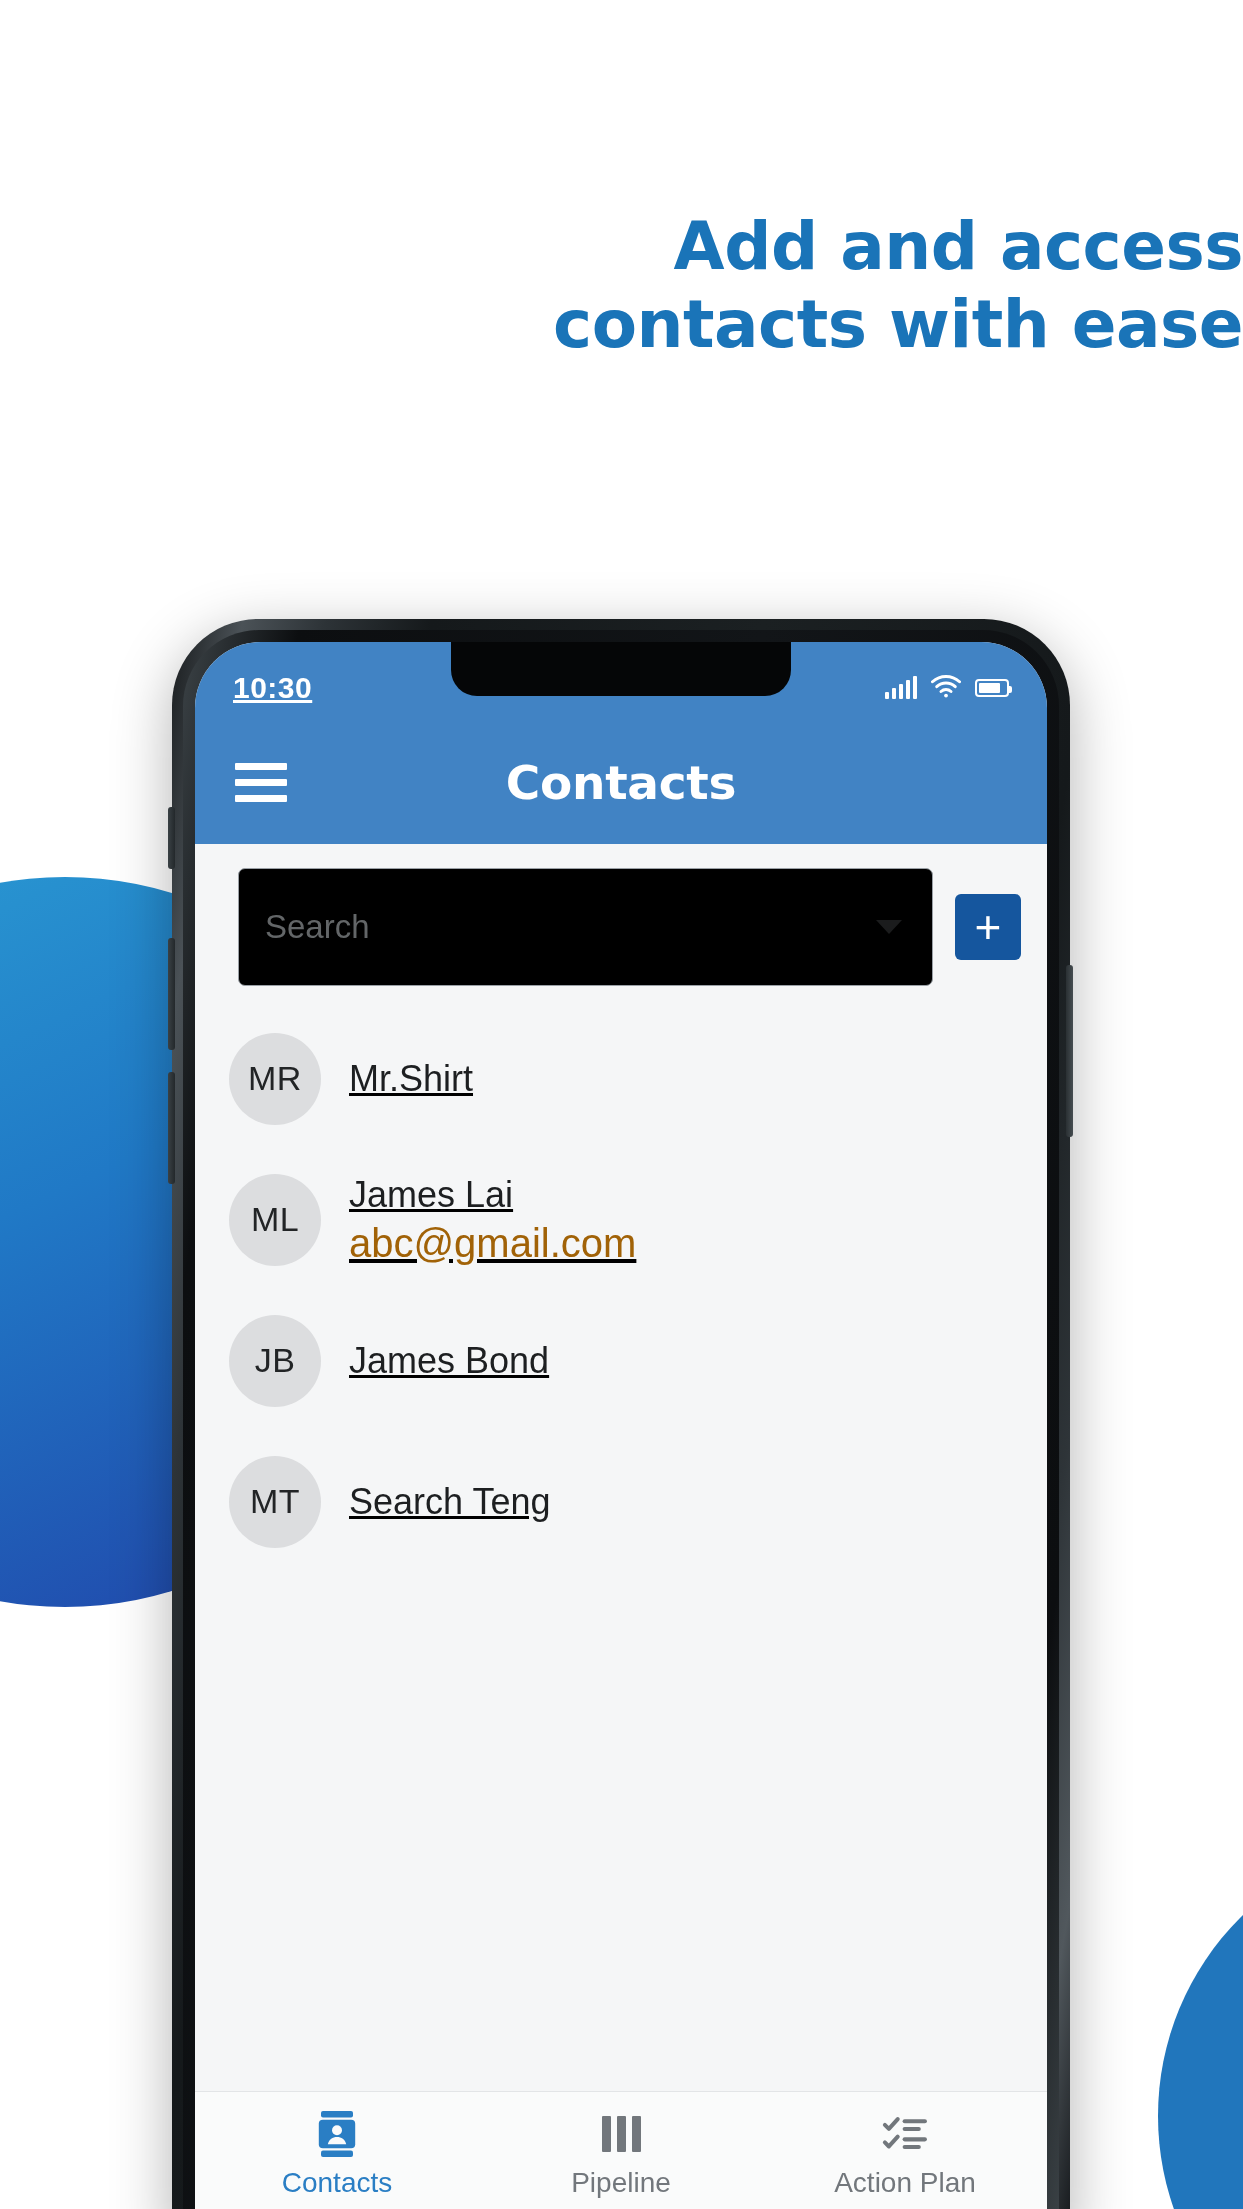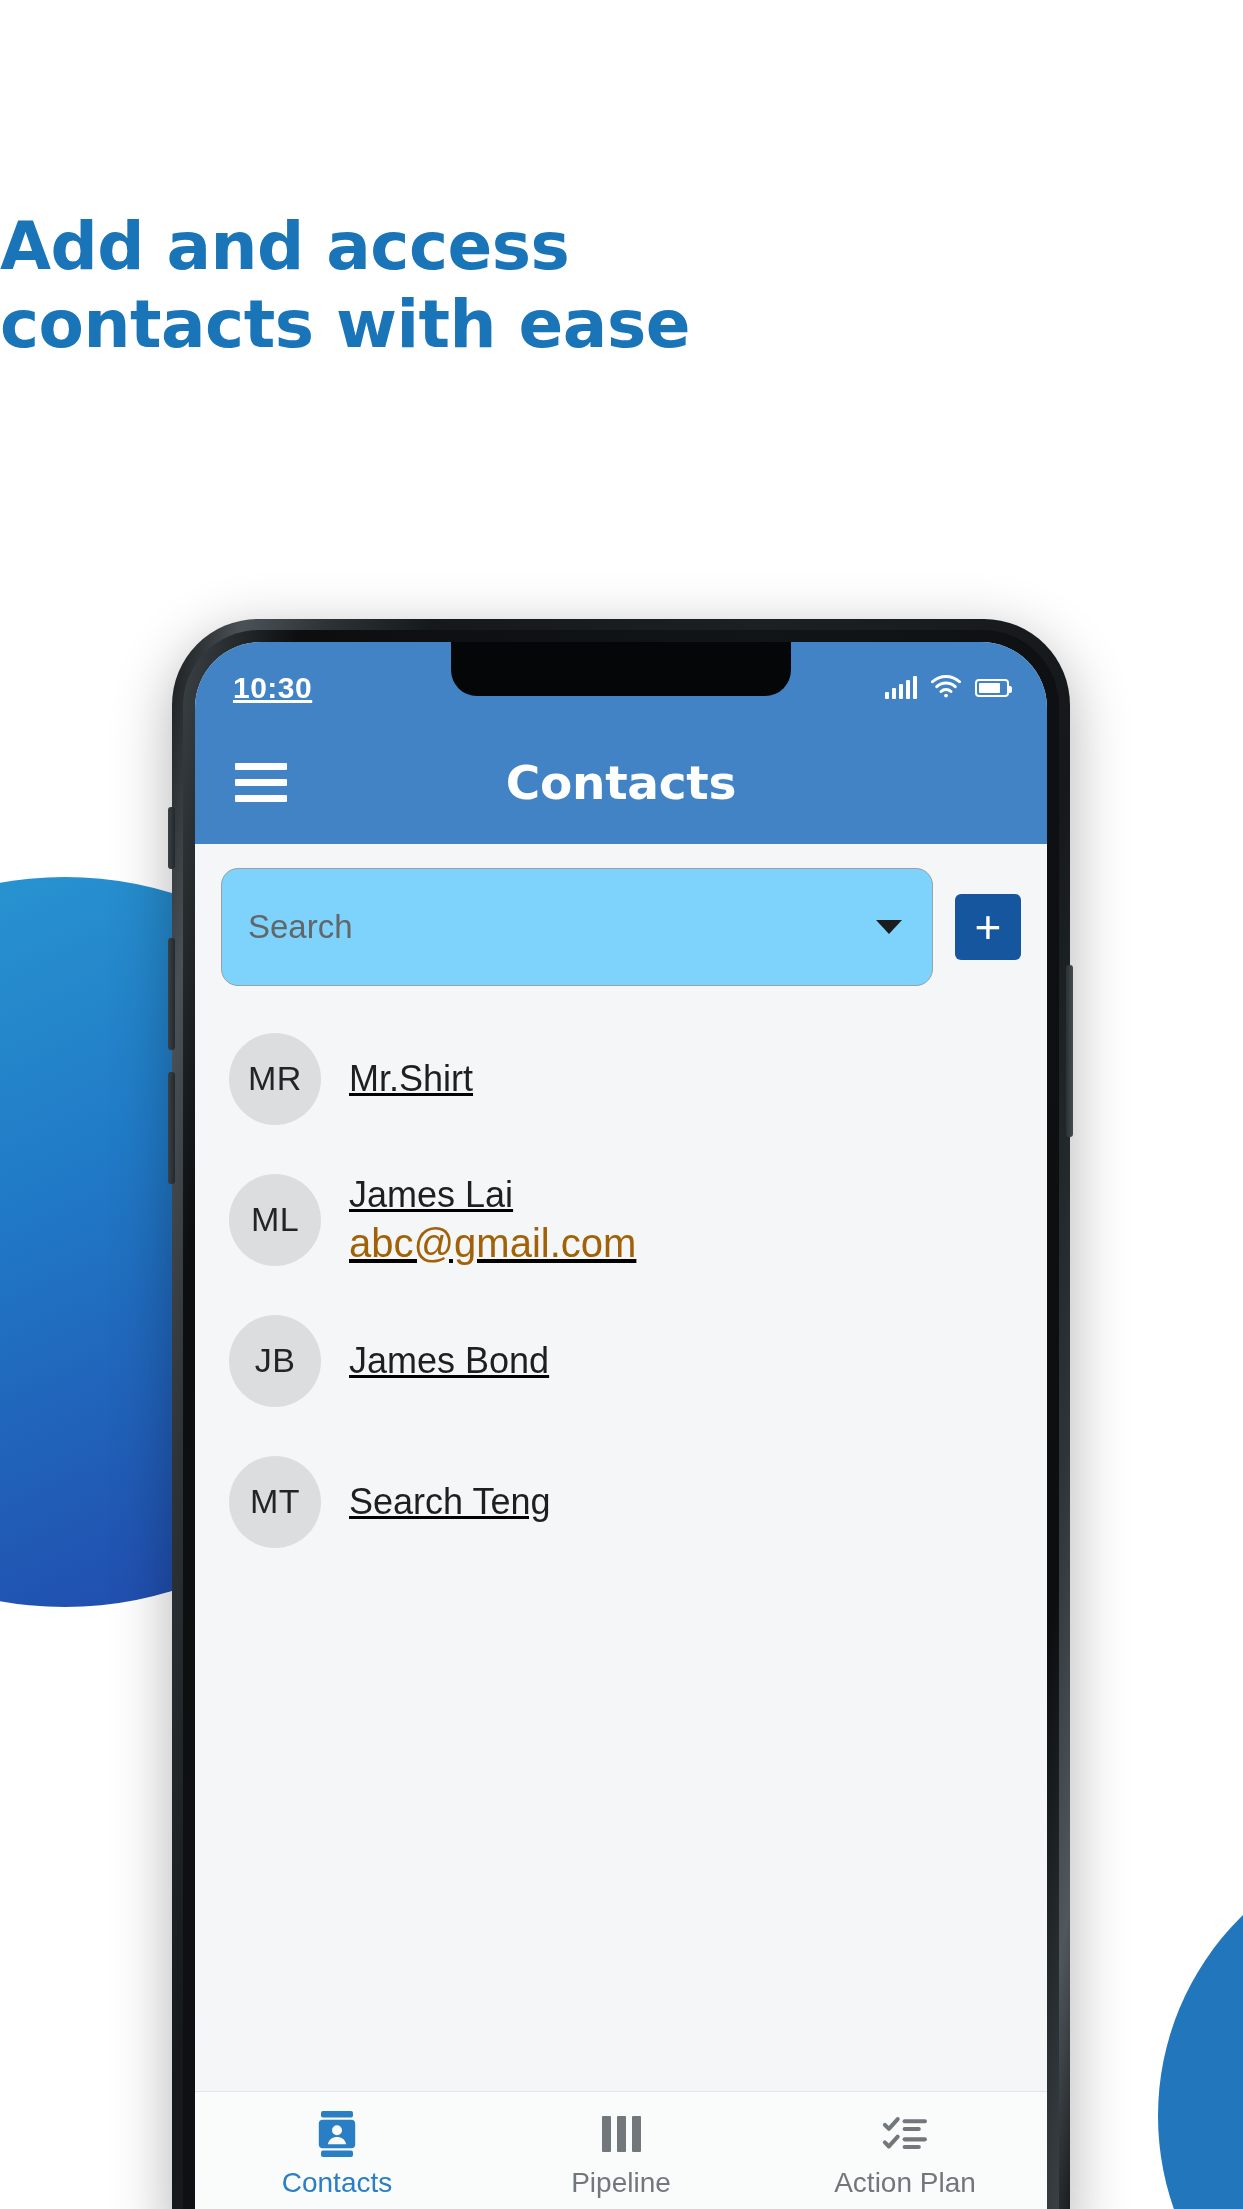--- a/index.html
+++ b/index.html
@@ -40,21 +40,21 @@
     border-radius: 50%;
     background: #2176bc;
     z-index: 1;
   }
 
   
   .headline {
     position: absolute;
     left: 0; top: 208px;
     width: 1243px;
-    text-align: left;
+    text-align: right;
     color: #1a74b8;
     font-family: "DejaVu Sans", sans-serif;
     font-weight: 700;
     font-size: 66px;
     line-height: 1.18;
     letter-spacing: -0.5px;
     z-index: 3;
   }
   .headline .ln { display: block; }
 
@@ -195,27 +195,28 @@
   .searchrow {
     display: flex;
     align-items: center;
     gap: 22px;
     padding: 24px 26px 22px 26px;
     background: #f5f6f7;
   }
   .searchbox {
     flex: 1;
     height: 118px;
-    background: #7dd3fc;
+    background: #000000;
     border: 1.6px solid #9aa0a6;
-    border-radius: 17px;
+    border-radius: 7px;
     display: flex;
     align-items: center;
     padding: 0 26px;
     position: relative;
+    margin-left: 17px;
   }
   .searchbox .ph {
     font-size: 33px;
     color: #636668;
   }
   .caret {
     position: absolute;
     right: 30px;
     width: 0; height: 0;
     border-left: 13px solid transparent;

